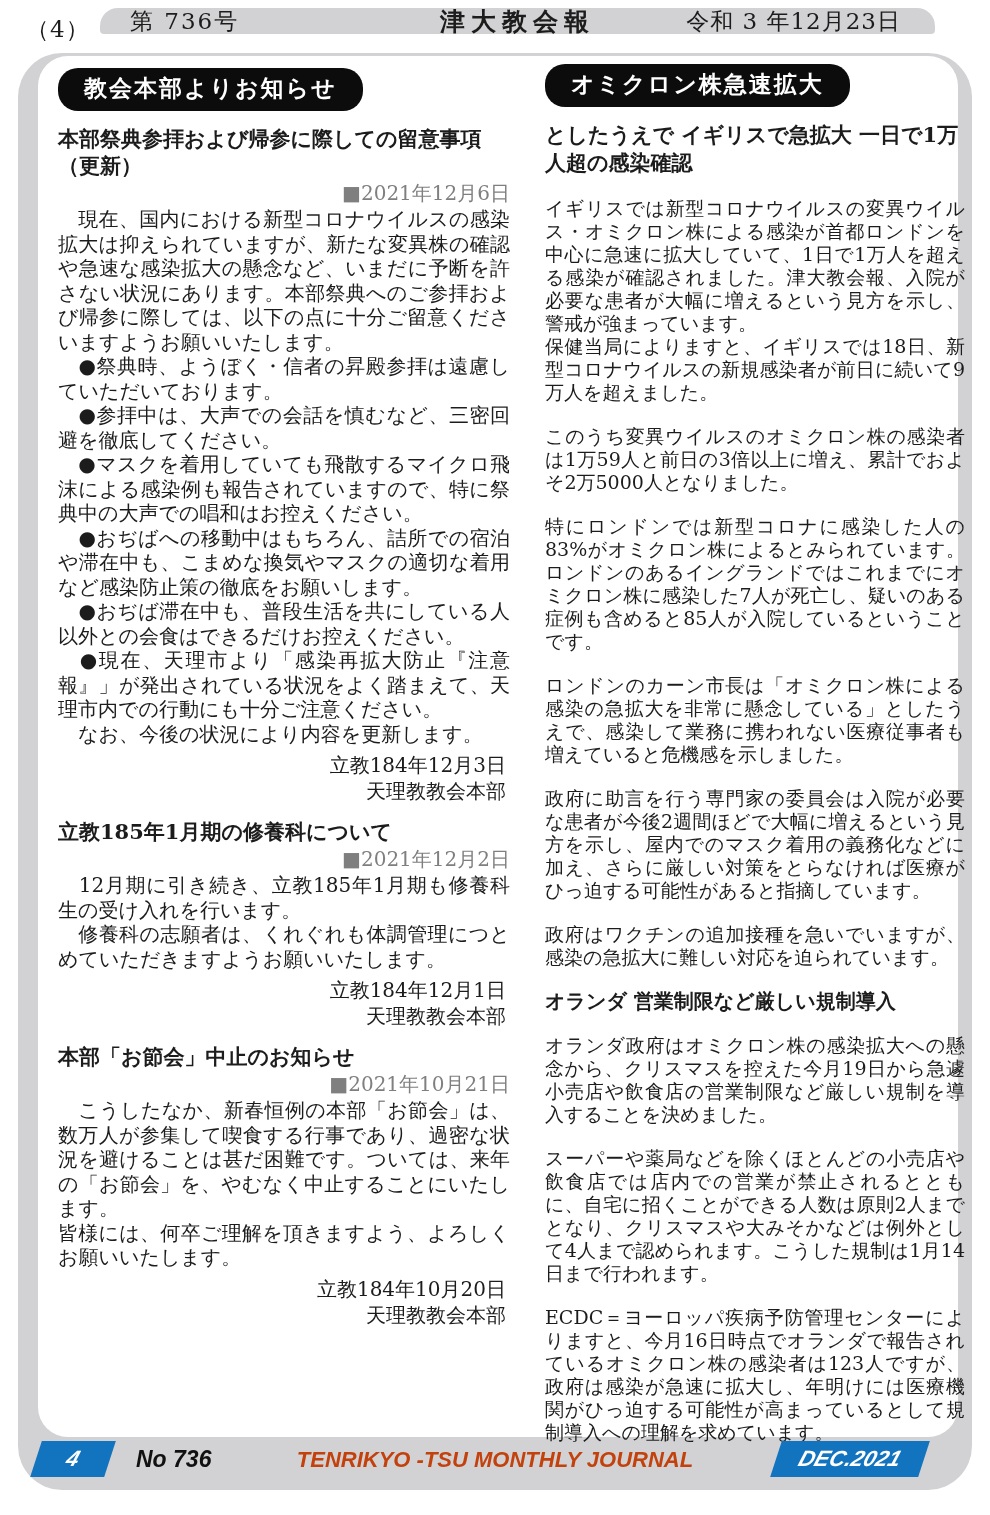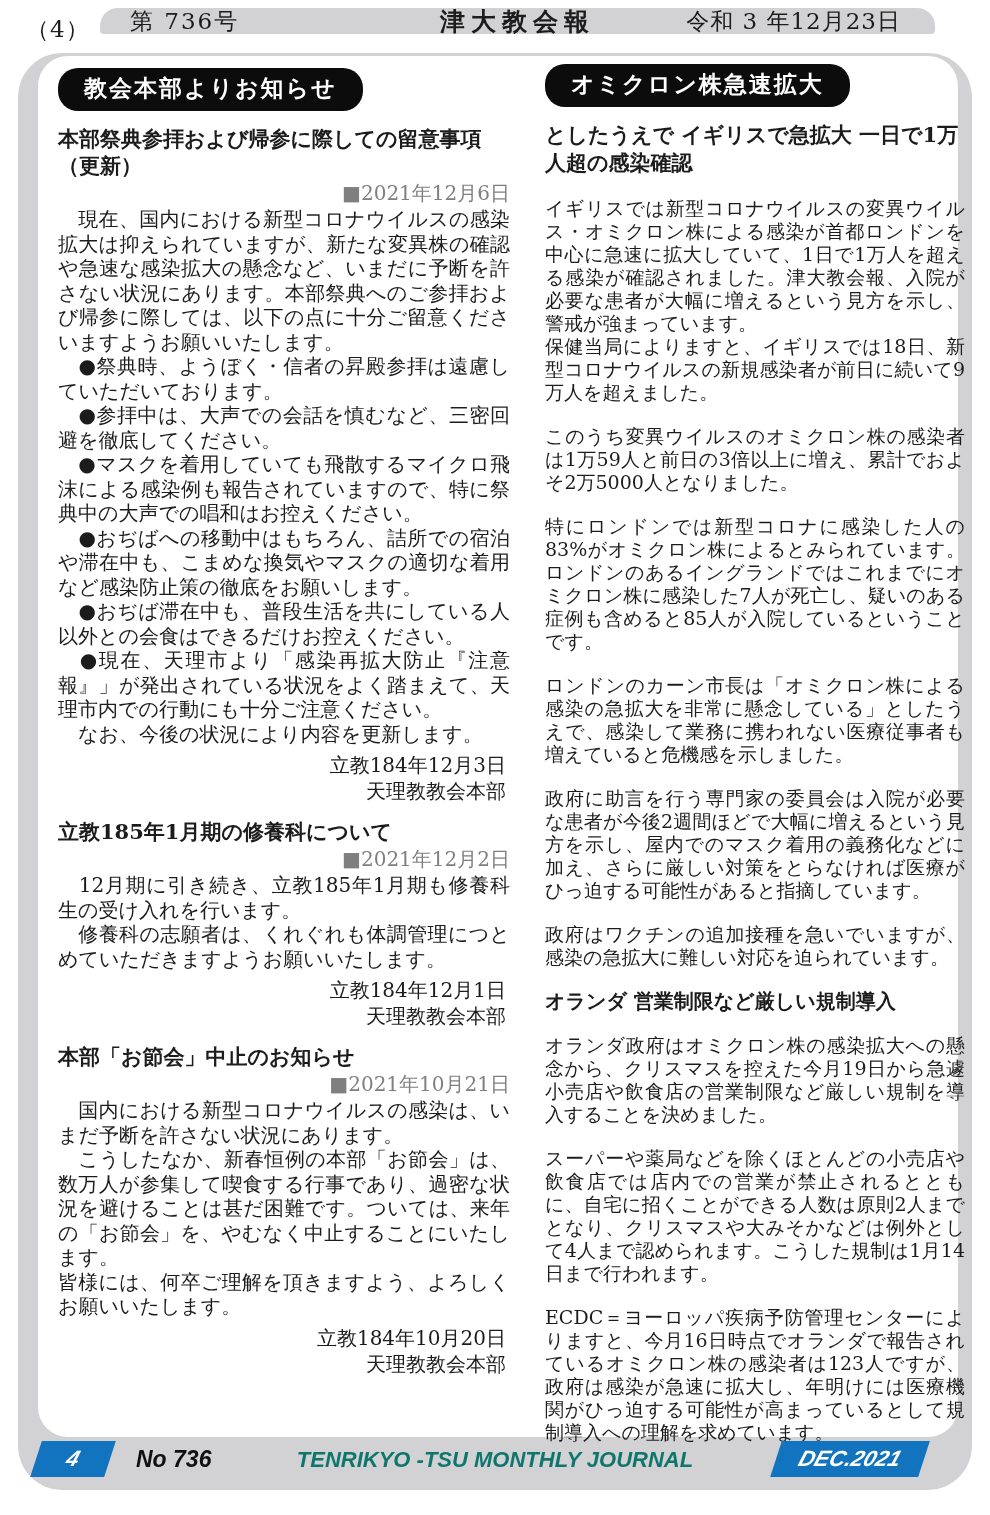--- a/index.html
+++ b/index.html
@@ -43,21 +43,21 @@
                  white-space:pre-wrap; text-align:justify; }
   .news-subheadline { font-weight:bold; font-size:20px; line-height:23px; margin:0 0 21px 0; }
 
   
   .footer { position:absolute; left:18px; top:1438px; width:954px; height:52px; }
   .f-item { position:absolute; font-family:"Liberation Sans",sans-serif; font-style:italic; font-weight:bold; }
   .pnum-badge { left:18px; top:3px; width:74px; height:36px; background:#1273be;
                 transform:skewX(-18deg); display:flex; align-items:center; justify-content:center;
                 color:#ffffff; font-size:22px; }
   .issue-no { left:118px; top:8px; font-size:23px; color:#111111; }
-  .journal  { left:0; top:9px; width:100%; text-align:center; font-size:22px; color:#0f766e; }
+  .journal  { left:0; top:9px; width:100%; text-align:center; font-size:22px; color:#c2410c; }
   .date-badge { left:758px; top:3px; width:148px; height:36px; background:#1273be;
                 transform:skewX(-18deg); display:flex; align-items:center; justify-content:center;
                 color:#ffffff; font-size:22px; }
 </style>
 </head>
 <body>
 
 <div class="page">
 
   <div class="corner-num">（4）</div>
@@ -105,21 +105,20 @@
         <div>立教184年12月1日</div>
         <div>天理教教会本部</div>
       </div>
     </div>
 
     
     <div>
       <div class="art-title">本部「お節会」中止のお知らせ</div>
       <div class="art-date">■2021年10月21日</div>
       <div class="art-body">
-        <p>　国内における新型コロナウイルスの感染は、いまだ予断を許さない状況にあります。</p>
         <p>　こうしたなか、新春恒例の本部「お節会」は、数万人が参集して喫食する行事であり、過密な状況を避けることは甚だ困難です。ついては、来年の「お節会」を、やむなく中止することにいたします。</p>
         <p>皆様には、何卒ご理解を頂きますよう、よろしくお願いいたします。</p>
       </div>
       <div class="signoff">
         <div>立教184年10月20日</div>
         <div>天理教教会本部</div>
       </div>
     </div>
   </div>
 

